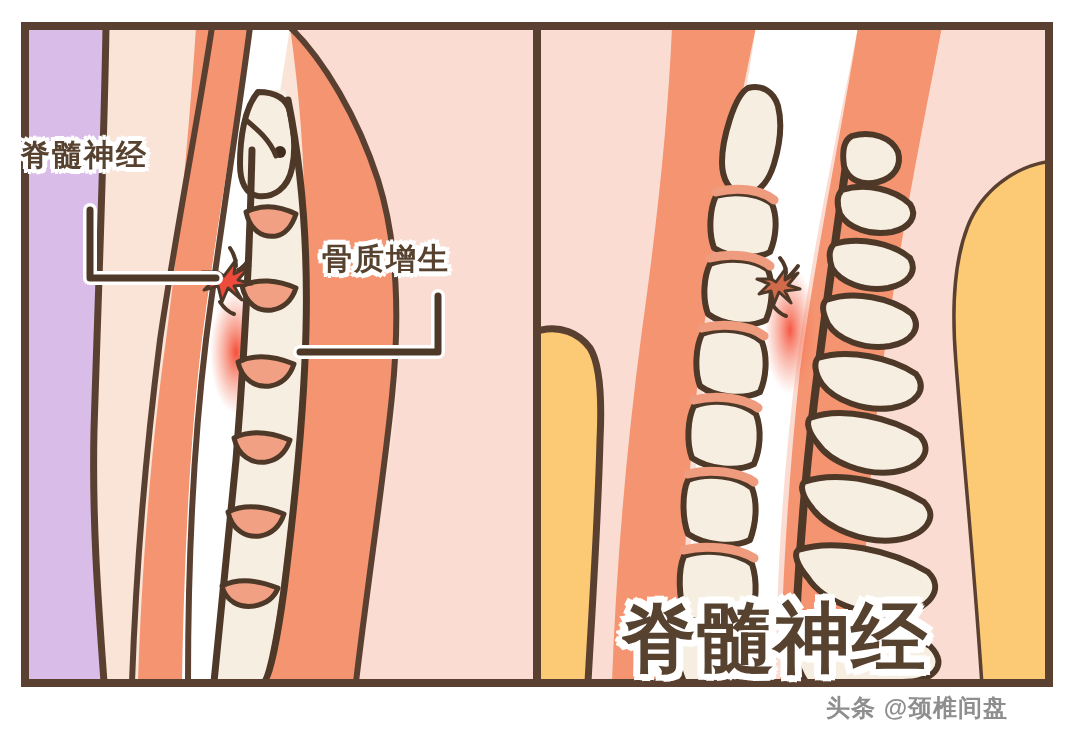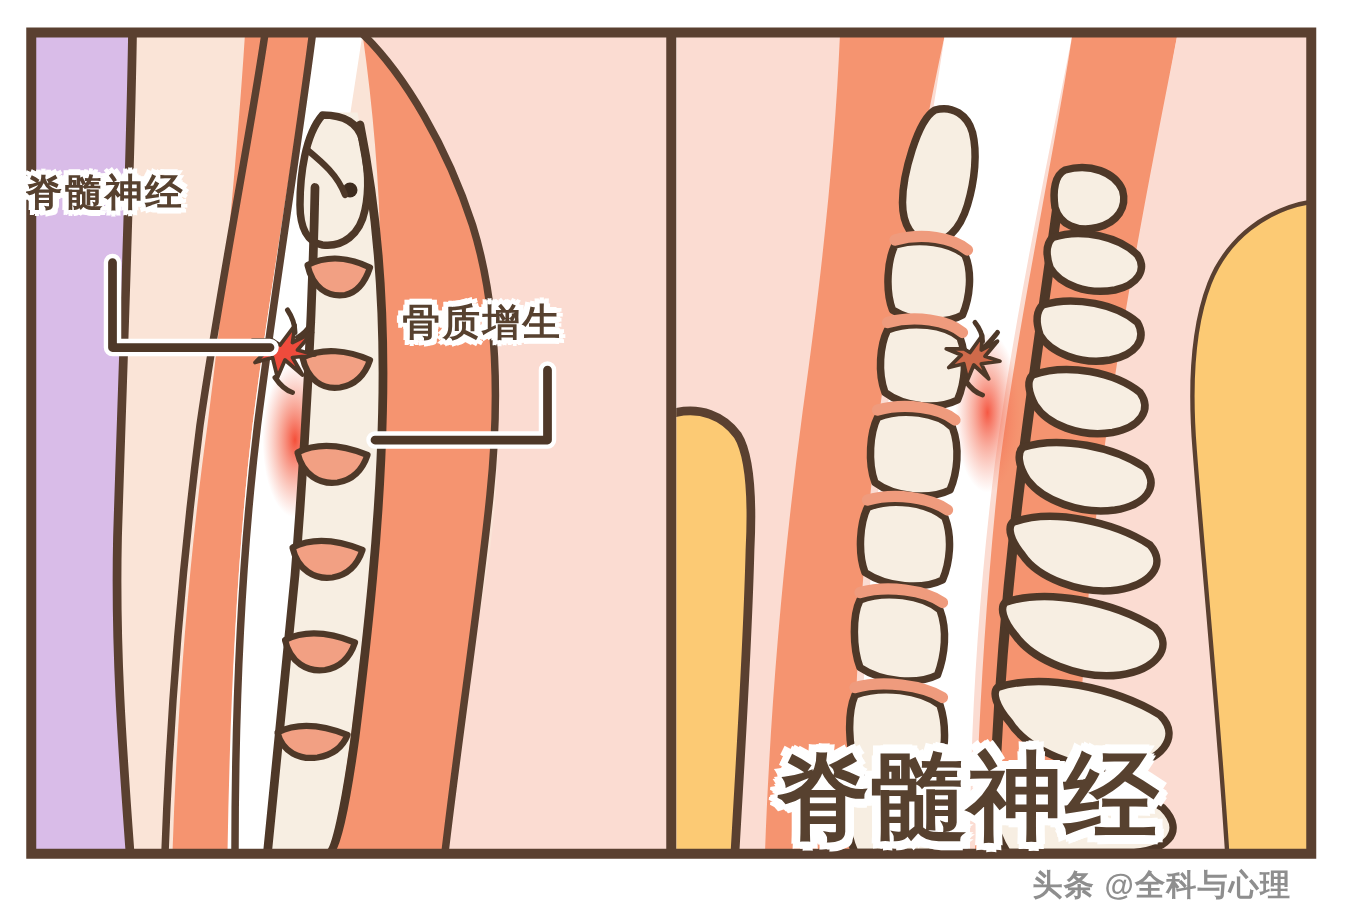--- a/index.html
+++ b/index.html
@@ -372,15 +372,15 @@
     </svg>
   </div>
 
   <div class="cap label-small" id="label-nerve">脊髓神经</div>
 
   <div class="cap label-small" id="label-disc">骨质增生</div>
 
 
   <div class="cap caption-big" id="caption-right">脊髓神经</div>
 
-  <div id="watermark">头条 @全科与心理</div>
+  <div id="watermark">头条 @颈椎间盘</div>
 
 </div>
 
 </body></html>

